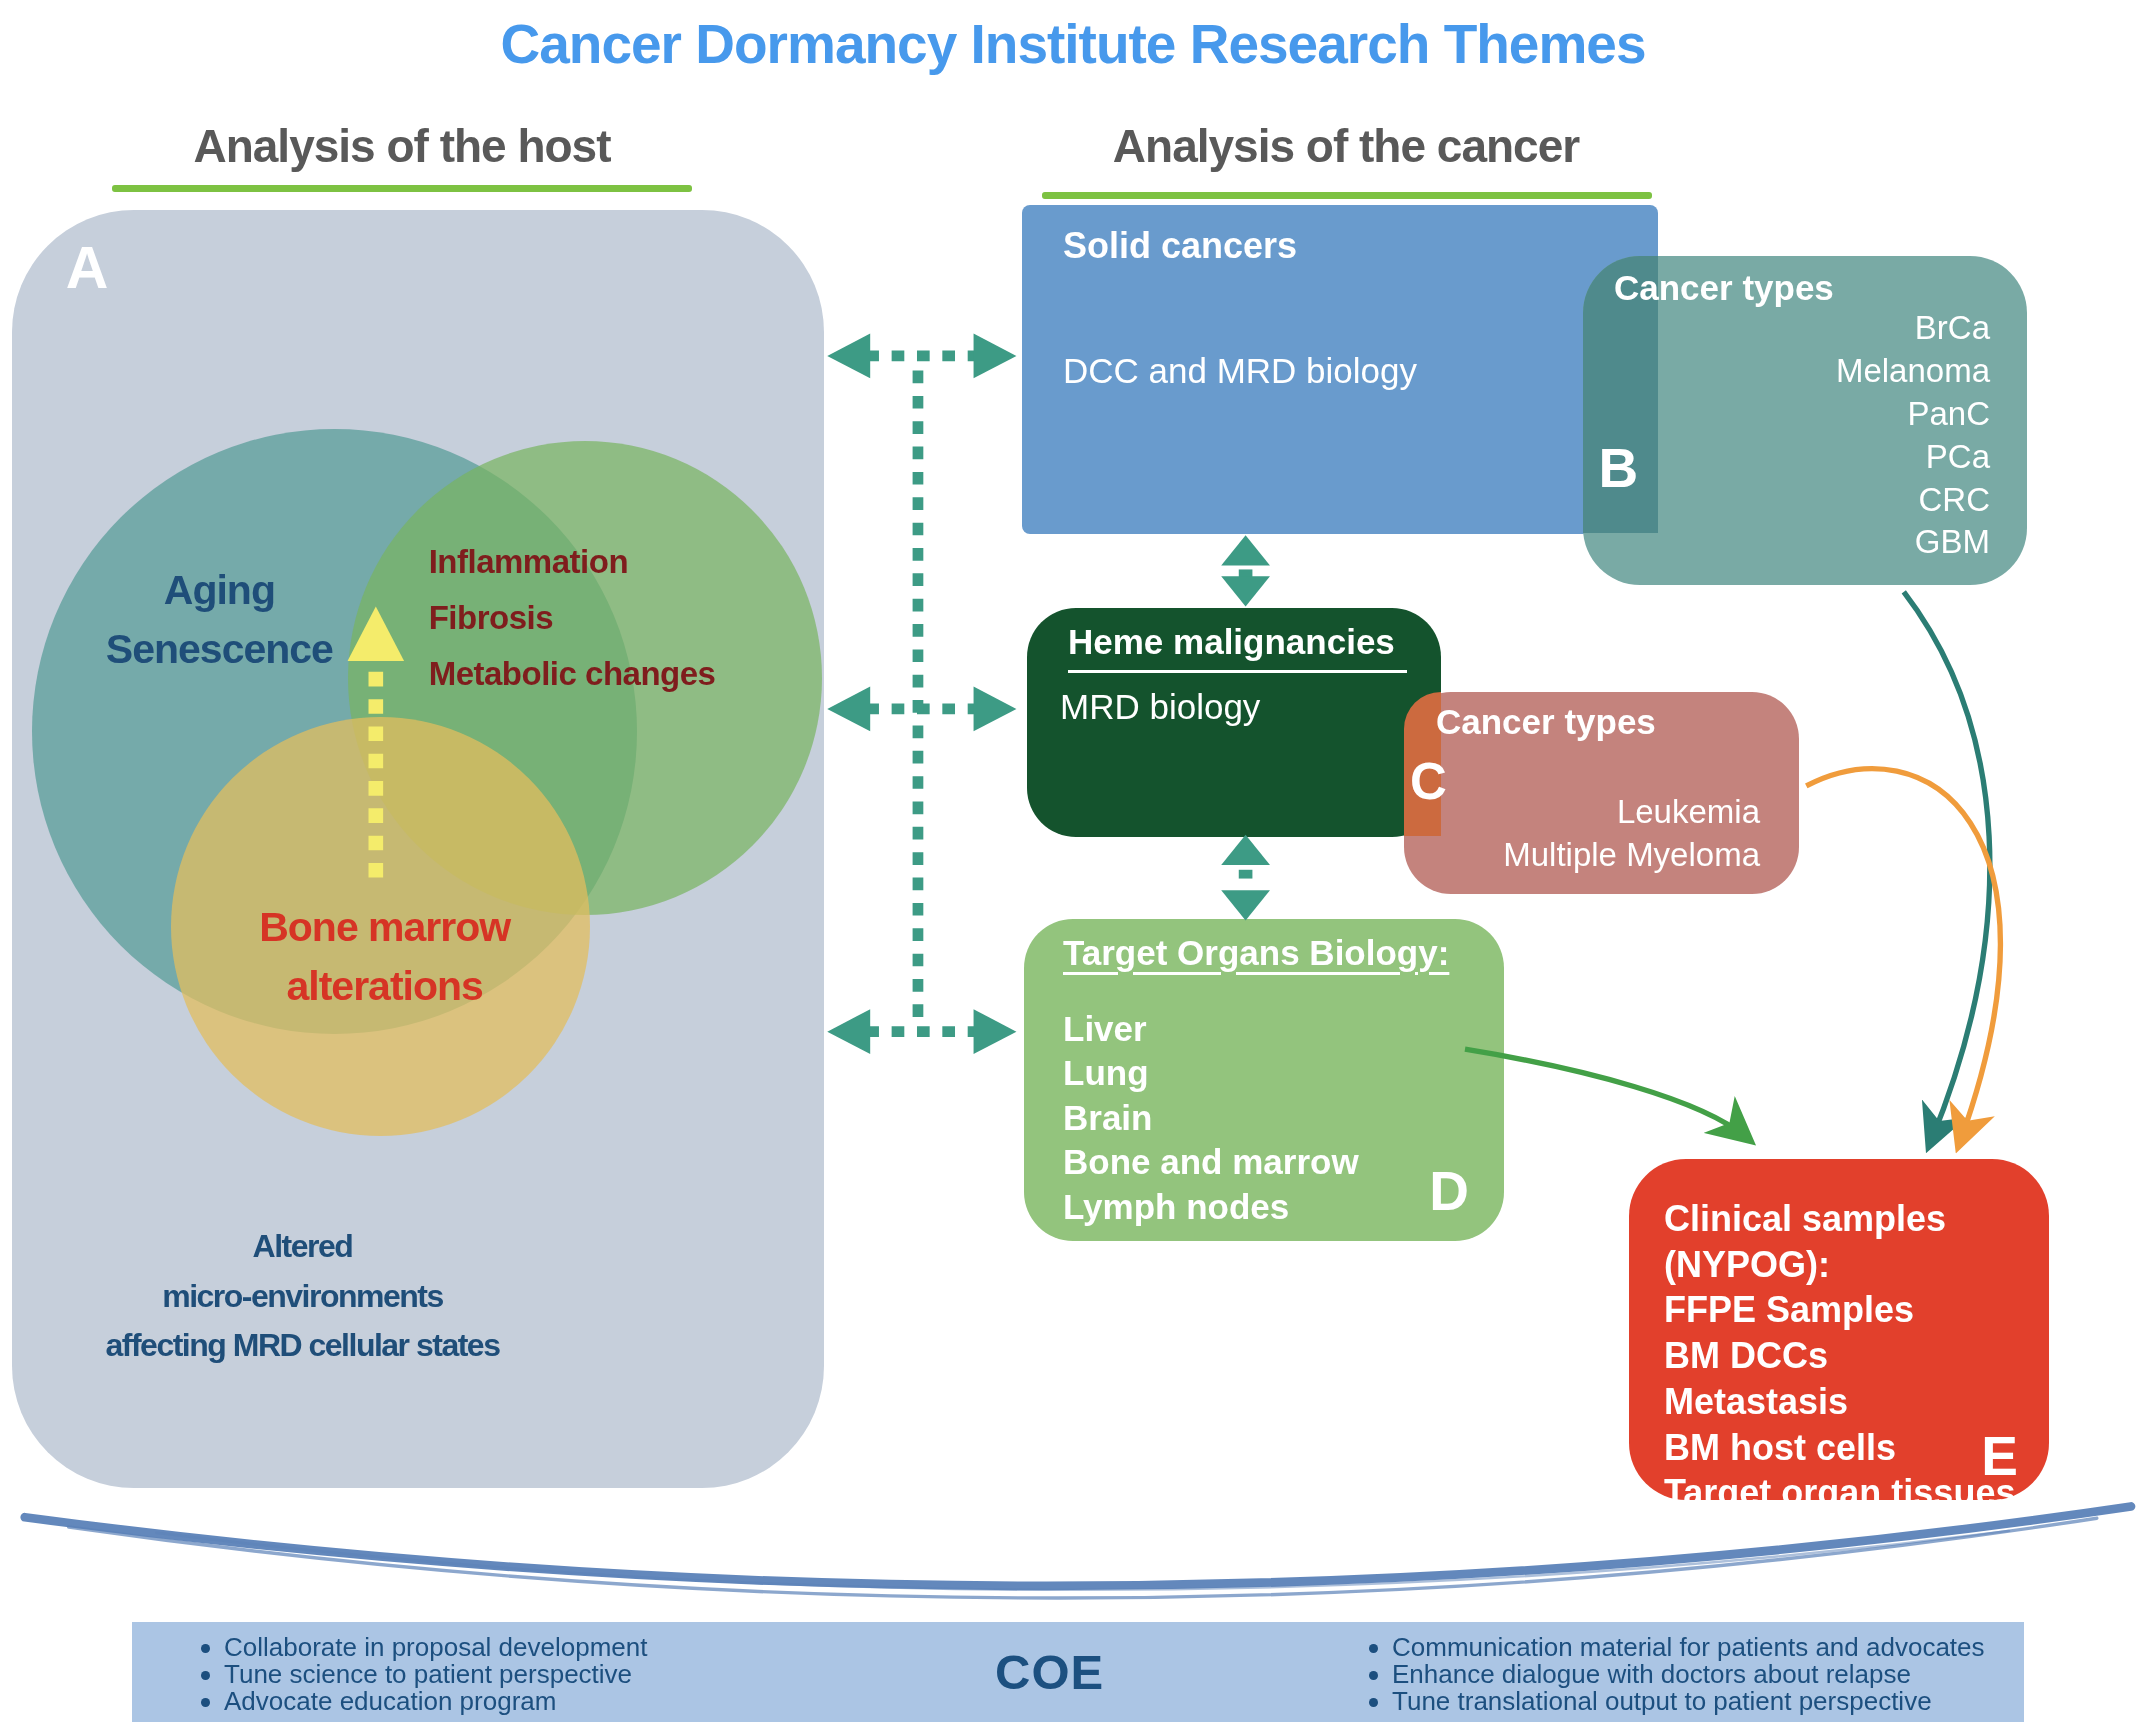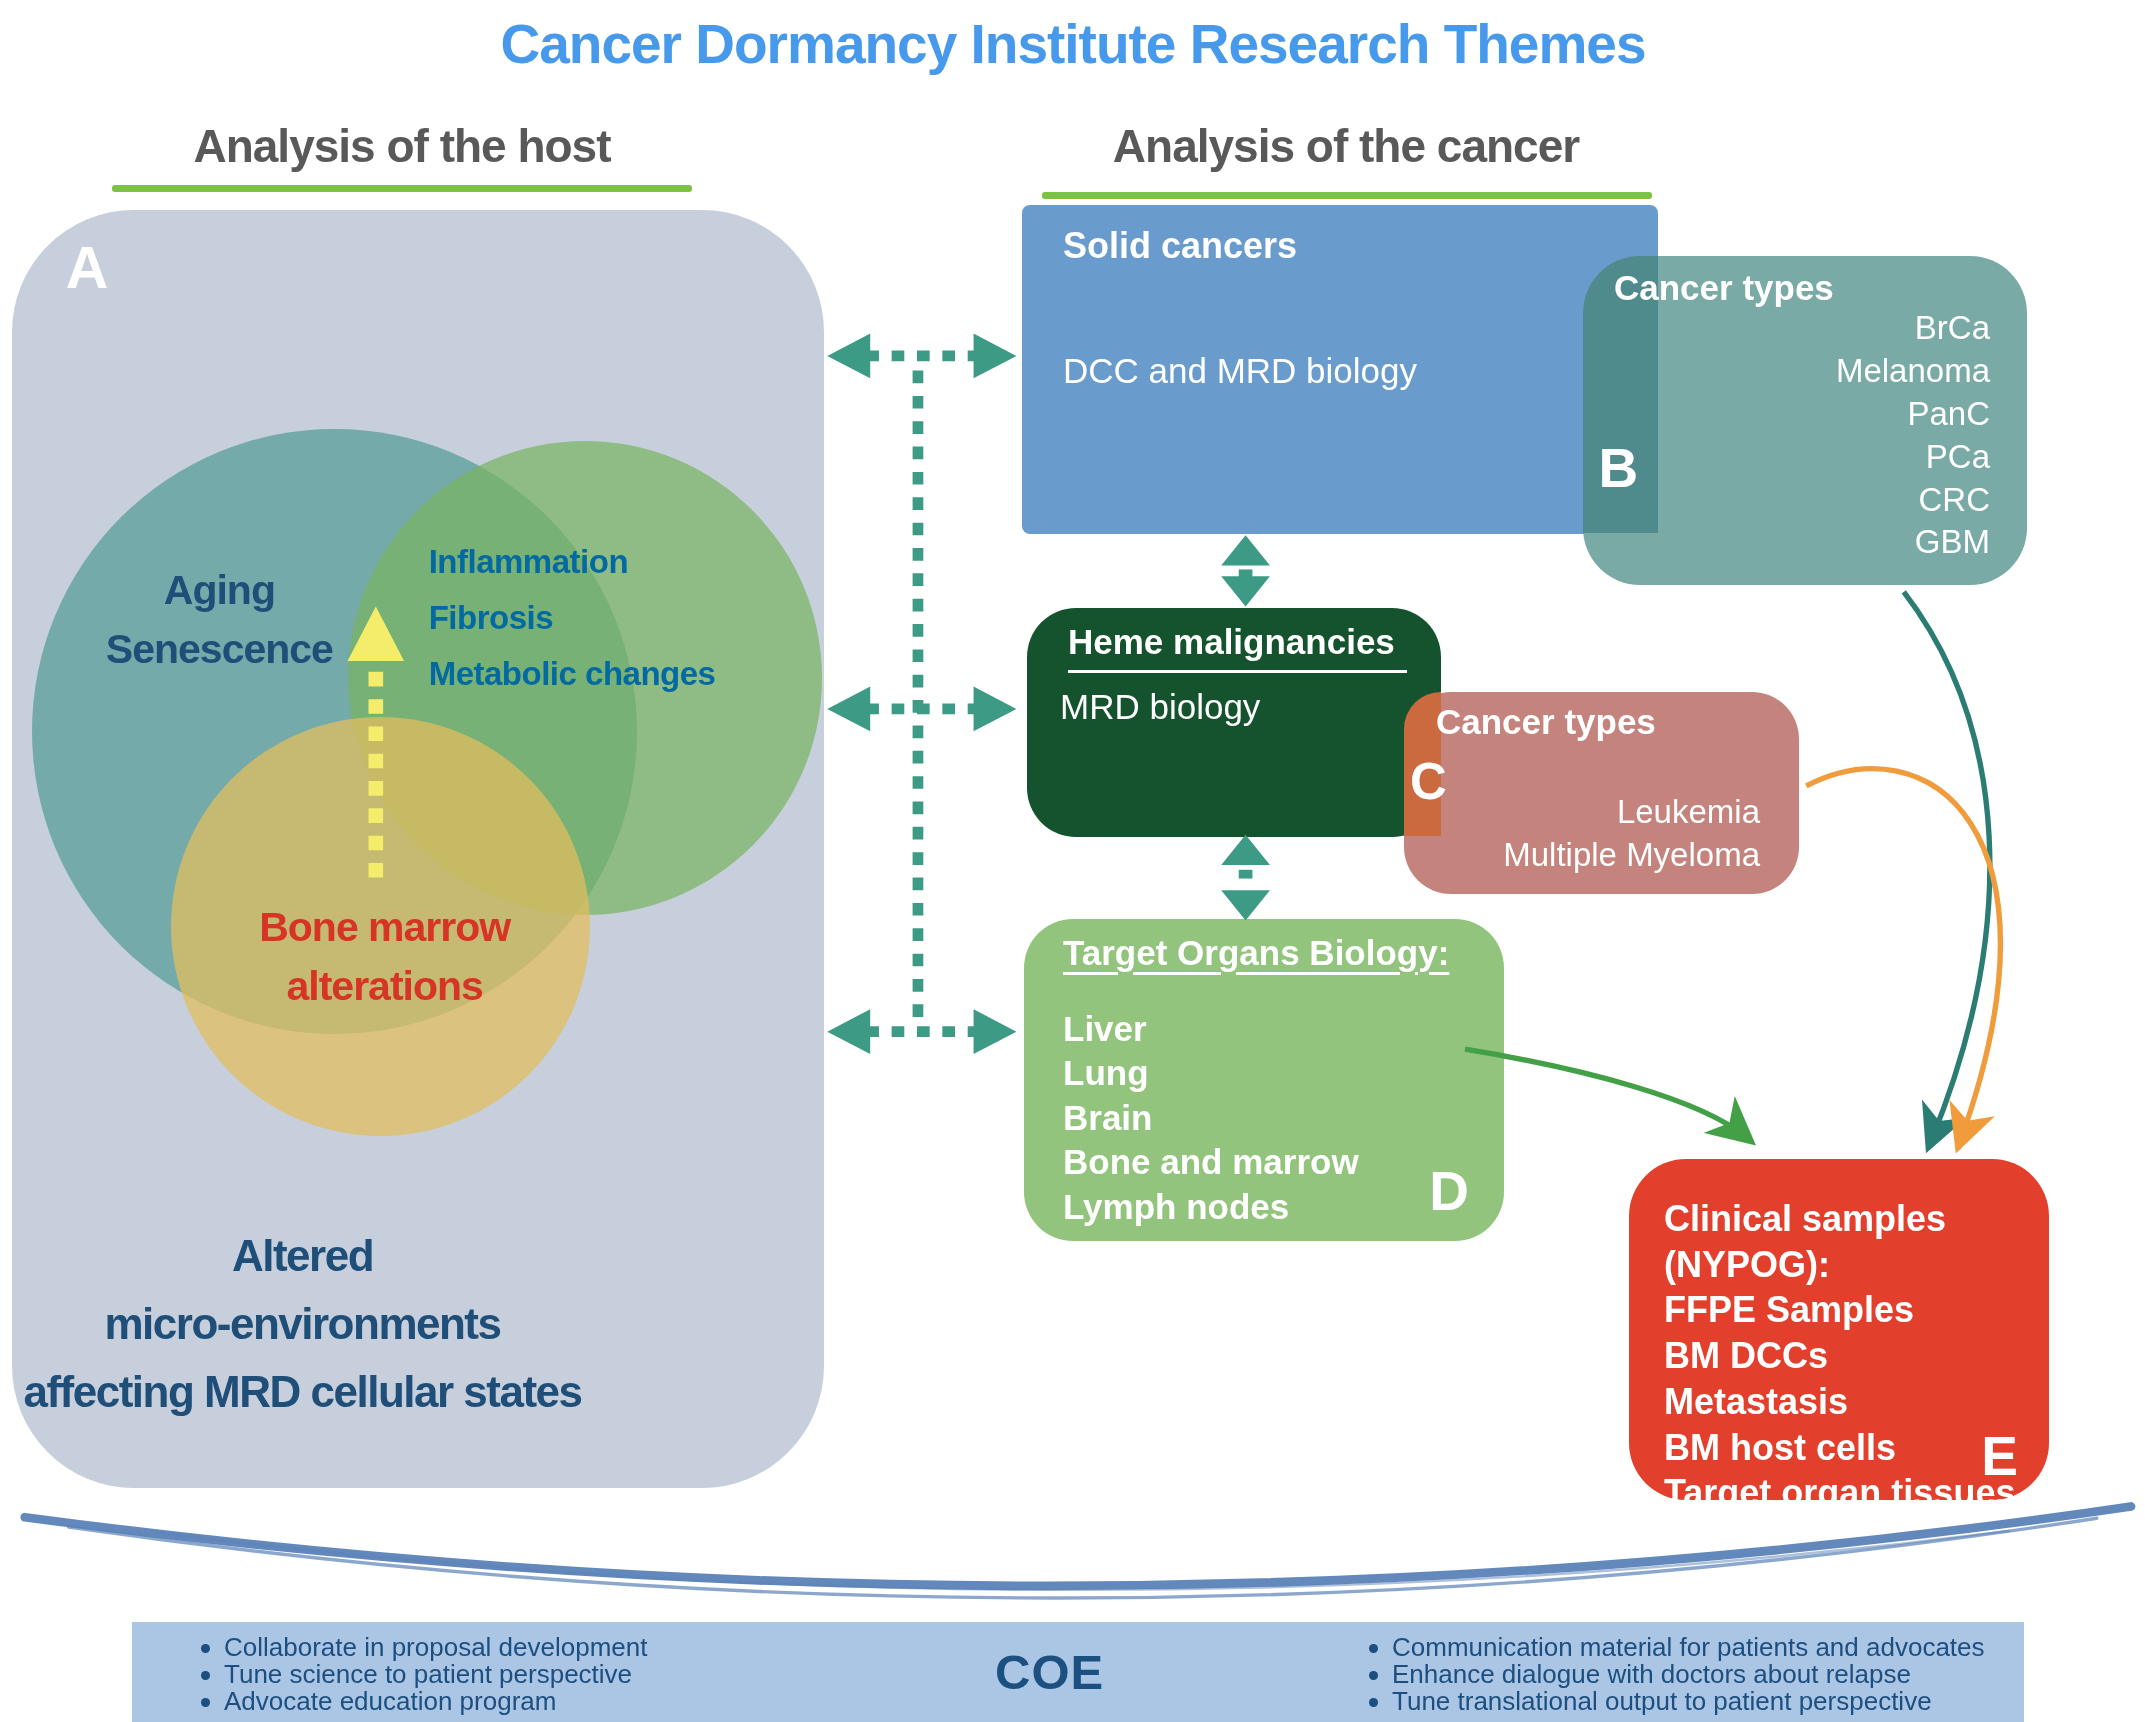--- a/index.html
+++ b/index.html
@@ -46,31 +46,31 @@
     <div class="panel-letter" style="left:54px;top:24.4px;font-size:59px;">A</div>
 
     <div class="circle" style="left:20.5px;top:219px;width:605px;height:605px;background:rgba(86,155,151,0.72);"></div>
     <div class="circle" style="left:336px;top:231px;width:474px;height:474px;background:rgba(120,180,95,0.70);"></div>
     <div class="circle" style="left:159px;top:507px;width:419px;height:419px;background:rgba(225,190,95,0.75);"></div>
 
     <div class="venn-label" style="left:12.7px;top:351px;width:390px;text-align:center;font-size:41px;color:#1f4e79;letter-spacing:-1px;">
       <div>Aging</div>
       <div>Senescence</div>
     </div>
-    <div class="venn-label" style="left:417px;top:324px;width:371px;font-size:33px;color:#0369a1;line-height:1.7;letter-spacing:-0.5px;">
+    <div class="venn-label" style="left:417px;top:324px;width:371px;font-size:33px;color:#7f1d1d;line-height:1.7;letter-spacing:-0.5px;">
       <div>Inflammation</div>
       <div>Fibrosis</div>
       <div>Metabolic changes</div>
     </div>
     <div class="venn-label" style="left:178px;top:688px;width:390px;text-align:center;font-size:41px;color:#d63425;letter-spacing:-1px;">
       <div>Bone marrow</div>
       <div>alterations</div>
     </div>
 
-    <div class="venn-label" style="left:7.8px;top:1012px;width:566px;text-align:center;font-size:44px;color:#1f4e79;letter-spacing:-1.5px;line-height:1.55;">
+    <div class="venn-label" style="left:7.8px;top:1012px;width:566px;text-align:center;font-size:32px;color:#1f4e79;letter-spacing:-1.5px;line-height:1.55;">
       <div>Altered</div>
       <div>micro-environments</div>
       <div>affecting MRD cellular states</div>
     </div>
   </div>
 
   <div class="box" style="left:1022px;top:205px;width:636px;height:329px;background:#699bcd;border-radius:8px;">
     <div class="box-title" style="left:41px;top:19.5px;">Solid cancers</div>
     <div class="box-line" style="left:41px;top:143px;">DCC and MRD biology</div>
   </div>

